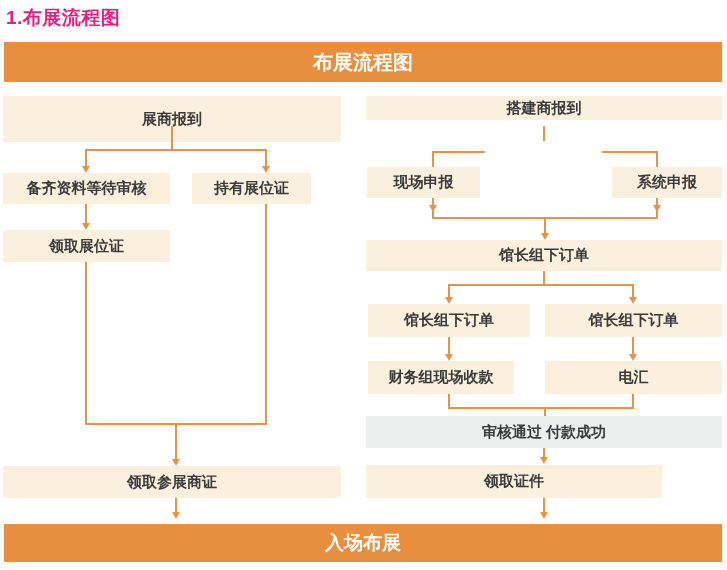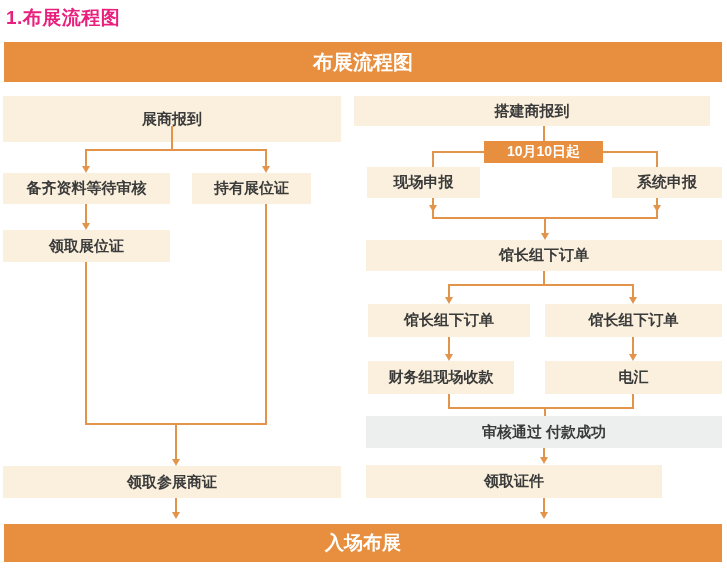--- a/index.html
+++ b/index.html
@@ -61,25 +61,24 @@
   <div class="vline" style="left:265px;top:204px;height:221px"></div>
   <div class="hline" style="left:85px;top:423px;width:182px"></div>
   <div class="vline" style="left:175px;top:425px;height:34px"></div>
   <div class="arrow" style="left:172px;top:459px"></div>
 
   <div class="node" style="left:3px;top:466px;width:338px;height:32px">领取参展商证</div>
 
   <div class="vline" style="left:175px;top:498px;height:14px"></div>
   <div class="arrow" style="left:172px;top:512px"></div>
 
-  <div class="node" style="left:354px;top:96px;width:356px;height:30px">搭建商报到</div>
+  <div class="node" style="left:366px;top:96px;width:356px;height:24px">搭建商报到</div>
 
   <div class="vline" style="left:543px;top:126px;height:15px"></div>
 
-  <div class="node accent" style="left:484px;top:141px;width:119px;height:22px">10月10日起</div>
 
   <div class="hline" style="left:432px;top:151px;width:53px"></div>
   <div class="hline" style="left:602px;top:151px;width:56px"></div>
   <div class="vline" style="left:432px;top:151px;height:16px"></div>
   <div class="vline" style="left:656px;top:151px;height:16px"></div>
 
   <div class="node" style="left:367px;top:167px;width:113px;height:31px">现场申报</div>
   <div class="node" style="left:612px;top:167px;width:110px;height:31px">系统申报</div>
 
   <div class="vline" style="left:432px;top:198px;height:21px"></div>

